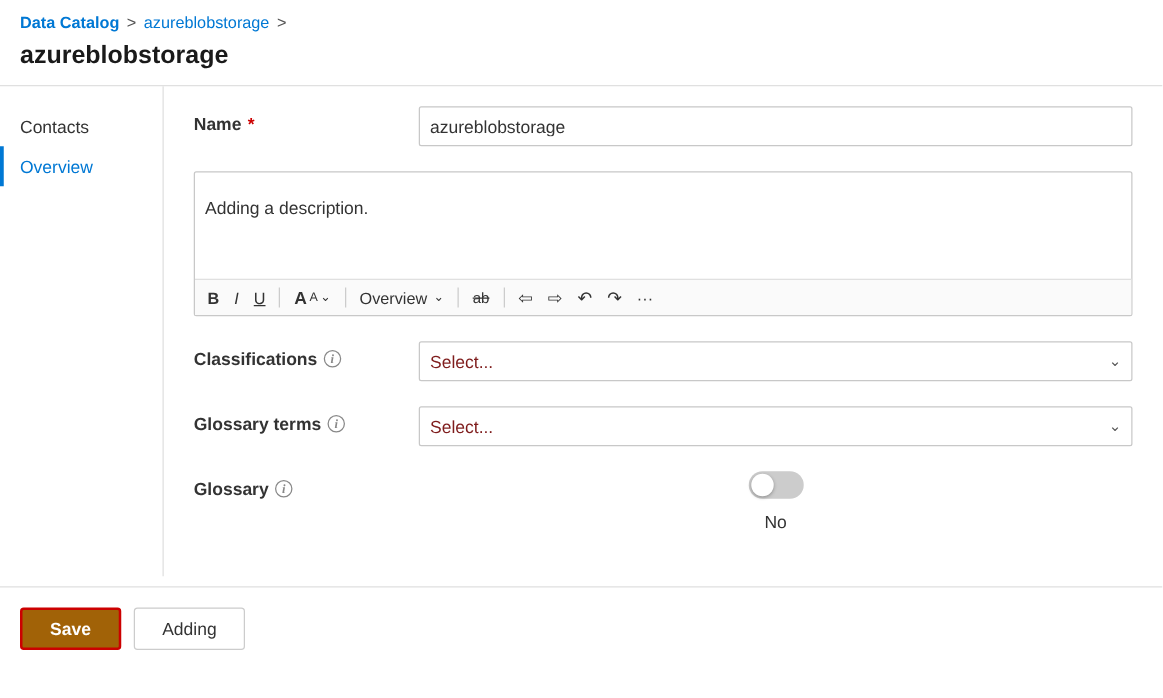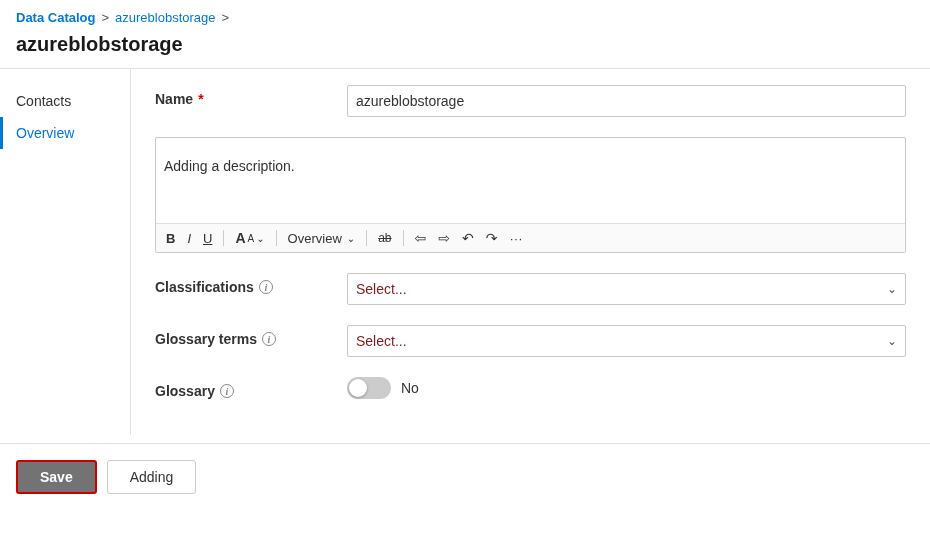--- a/index.html
+++ b/index.html
@@ -74,21 +74,20 @@
     .content-area {
       flex: 1;
       padding: 16px 24px;
       border-left: 1px solid #e0e0e0;
     }
 
     .form-row {
       display: flex;
       align-items: flex-start;
       margin-bottom: 20px;
-      gap: 12px;
     }
 
     .form-label {
       width: 180px;
       font-weight: 600;
       font-size: 14px;
       padding-top: 6px;
       flex-shrink: 0;
       display: flex;
       align-items: center;
@@ -216,20 +215,21 @@
       color: #888;
       font-style: italic;
       font-family: serif;
       cursor: default;
     }
 
     .toggle-container {
       display: flex;
       align-items: center;
       gap: 10px;
+      flex-direction: column;
     }
 
     .toggle-track {
       width: 44px;
       height: 22px;
       border-radius: 11px;
       background: #ccc;
       position: relative;
       cursor: pointer;
     }
@@ -252,21 +252,21 @@
       margin-top: 8px;
     }
 
     .footer-buttons {
       padding: 16px 16px;
       display: flex;
       gap: 10px;
     }
 
     .btn-save {
-      background: #737373;
+      background: #a16207;
       color: #fff;
       border: 2px solid #c00;
       border-radius: 3px;
       padding: 7px 22px;
       font-size: 14px;
       font-weight: 600;
       cursor: pointer;
       font-family: inherit;
     }
 

